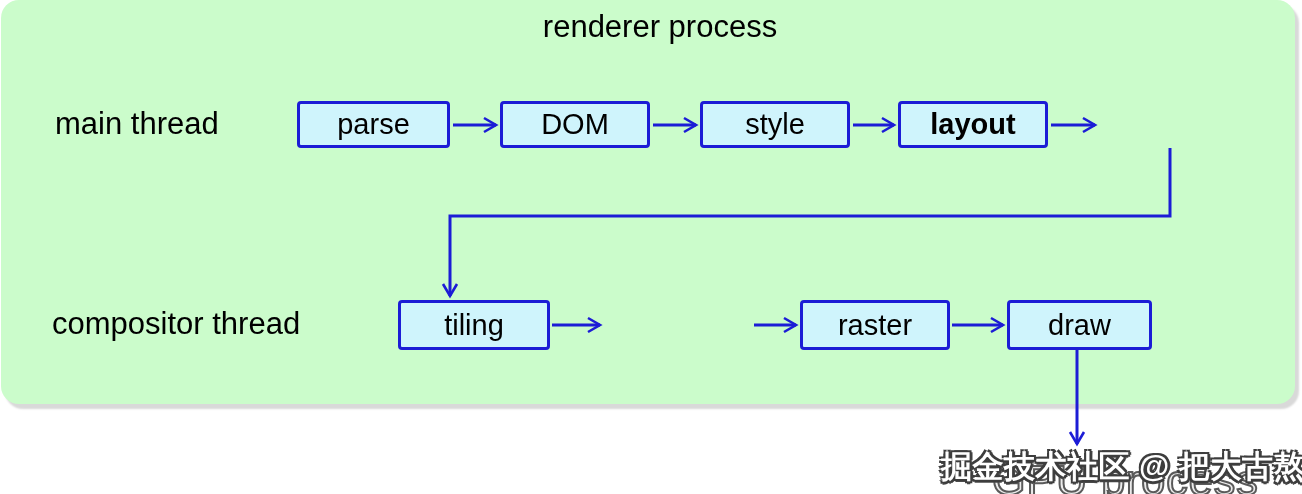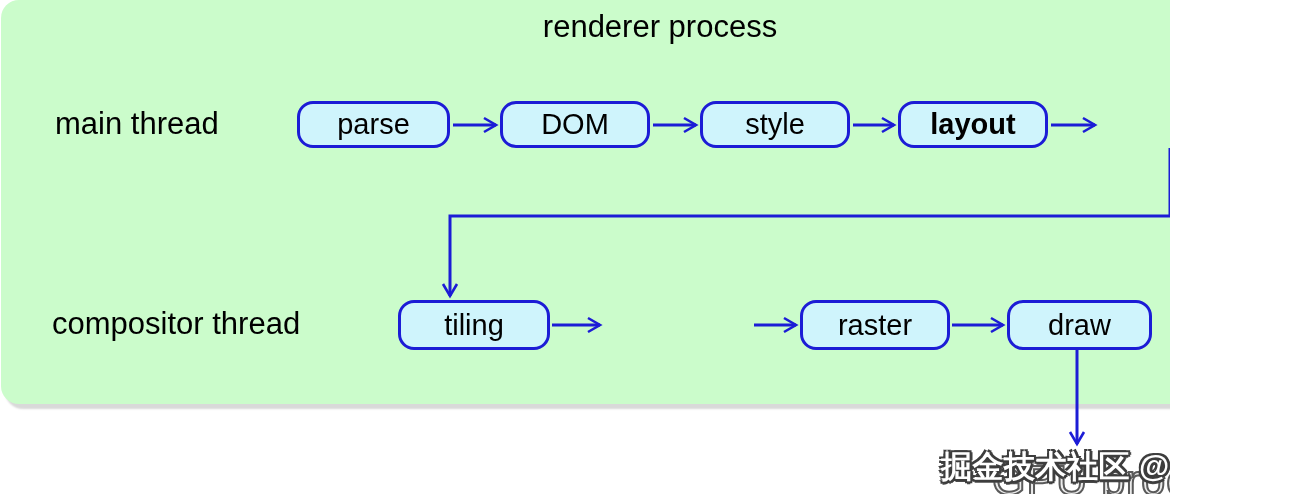--- a/index.html
+++ b/index.html
@@ -6,21 +6,21 @@
     --container-fill:#cbfccb;
     --node-fill:#cff4fc;
     --node-border:#1c1cd6;
     --arrow:#1c1cd6;
     --text:#000000;
     --shadow:#d9d9d9;
   }
   html,body{margin:0;padding:0;background:#ffffff;}
   .canvas{
     position:relative;
-    width:1170px;height:494px;
+    width:1302px;height:494px;
     overflow:hidden;
     background:#ffffff;
     font-family:"Liberation Sans", sans-serif;
     color:var(--text);
   }
   .green-box{
     position:absolute;left:1px;top:0;
     width:1294px;height:404px;
     background:var(--container-fill);
     border-radius:18px;
@@ -36,21 +36,21 @@
     font-size:31px;line-height:40px;
     white-space:nowrap;
   }
   .row-label.main{left:55px;top:104px;}
   .row-label.comp{left:52px;top:304px;}
   .node{
     position:absolute;
     box-sizing:border-box;
     background:var(--node-fill);
     border:3px solid var(--node-border);
-    border-radius:16px;
+    border-radius:4px;
     display:flex;align-items:center;justify-content:center;
     font-size:29px;
     z-index:2;
   }
   .r1{top:101px;height:47px;}
   .r2{top:300px;height:50px;}
   .n-parse {left:297px;width:153px;}
   .n-dom   {left:500px;width:150px;}
   .n-style {left:700px;width:150px;}
   .n-layout{left:898px;width:150px;font-weight:bold;}

